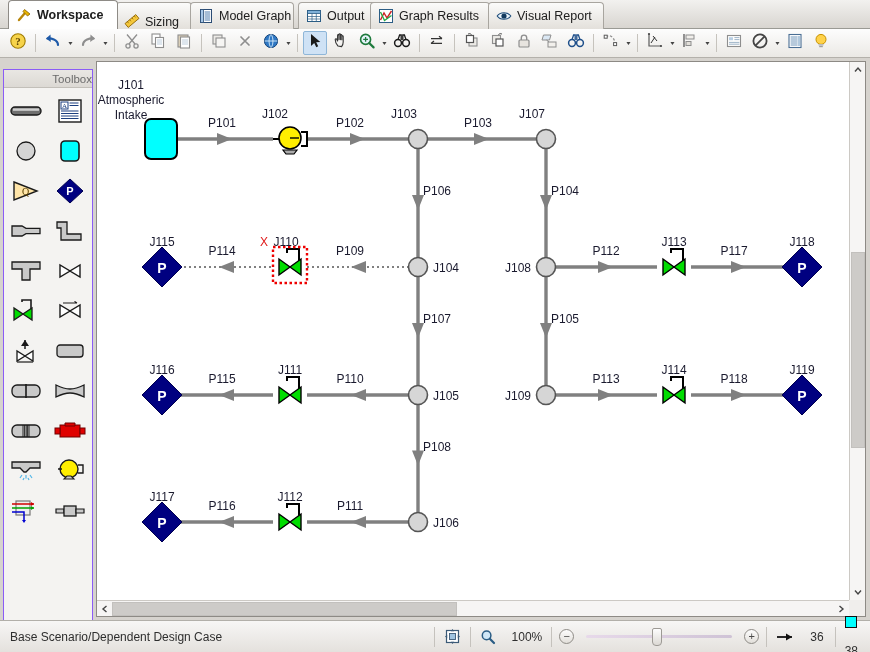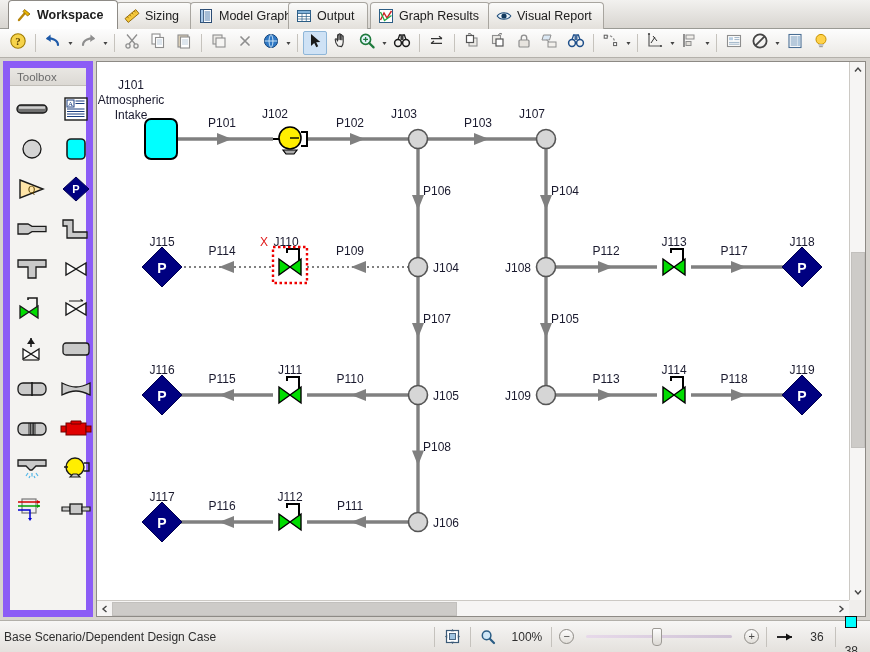--- a/index.html
+++ b/index.html
@@ -63,23 +63,24 @@
   }
   .tcar::after { content: "\25BC"; transform: scaleY(0.75); }
 
   
   #mainarea {
     position: absolute; left: 0; top: 59px; width: 870px; height: 561px;
   }
 
   
   #toolbox {
-    position: absolute; left: 3px; top: 2px; width: 90px; height: 556px;
+    position: absolute; left: 3px; top: 10px; width: 90px; height: 556px;
     background: #f4f3f1;
-    border: 7px solid #8b5cf6;
+    border: 1px solid #8b5cf6;
+    text-align: right;
   }
   #toolbox-header {
     height: 18px; line-height: 18px; padding-left: 7px;
     font-size: 11.5px; color: #6b6b6b;
     background: linear-gradient(#e9e7e3, #dcd9d4);
     border-bottom: 1px solid #c2bfb9;
   }
   #toolbox-grid {
     padding: 6px 0 0 0;
     display: grid; grid-template-columns: 44px 44px;
@@ -116,21 +117,21 @@
   .sb-thumb { position: absolute; background: #cdcbc8; border: 1px solid #c2c0bd; cursor: default; }
 
   
   #statusbar {
     position: absolute; left: 0; bottom: 0; width: 870px; height: 32px;
     background: linear-gradient(#f7f6f5, #e4e1dd);
     border-top: 1px solid #b2afa9;
     display: flex; align-items: center;
     font-size: 12px; color: #2e2e2e;
   }
-  #status-scenario { padding-left: 4px; flex: 1 1 auto; white-space: nowrap; }
+  #status-scenario { padding-left: 10px; flex: 1 1 auto; white-space: nowrap; }
   .st-sep { width: 1px; height: 20px; background: #c5c2bd; margin: 0 7px; }
   .st-cell { display: flex; align-items: center; gap: 16px; padding: 0 2px; cursor: default; }
   #zoom-slider-wrap {
     position: relative; width: 170px; height: 20px; display: flex; align-items: center;
   }
   #zoom-track { position: absolute; left: 12px; right: 12px; height: 3px; background: linear-gradient(90deg,#e7d9ea,#cfc3d6); border-radius: 2px; }
   #zoom-thumb {
     position: absolute; left: 78px; top: 1px; width: 10px; height: 18px;
     background: linear-gradient(#fdfdfd,#dcd9d4); border: 1px solid #9d9a95;
     border-radius: 2px 2px 4px 4px; cursor: default;
@@ -153,38 +154,38 @@
 <div id="app">
 
   <div id="tabbar">
       <div class="tab active" style="left: 8px; width: 110px;">
         <span class="ticon"><svg width="16" height="16" viewBox="0 0 16 16">
             <path d="M3,13 L9,6" stroke="#b8860b" stroke-width="2.4" stroke-linecap="round"></path>
             <path d="M8.5,2.5 L14,7 L11.5,9 L7,4.5 z" fill="#e8b400" stroke="#8a6000" stroke-width="0.8"></path>
           </svg></span>
         <span>Workspace</span>
       </div>
-      <div class="tab" style="left: 116px; width: 76px;">
+      <div class="tab" style="left: 116px; width: 76px; align-items: flex-end;">
         <span class="ticon"><svg width="16" height="16" viewBox="0 0 16 16">
             <g transform="rotate(-40 8 8)">
               <rect x="1" y="5.5" width="14" height="5" fill="#f5c83c" stroke="#8a6000" stroke-width="0.8"></rect>
               <path d="M4,5.5 v2 M7,5.5 v2 M10,5.5 v2 M13,5.5 v2" stroke="#8a6000" stroke-width="0.7"></path>
             </g>
           </svg></span>
         <span>Sizing</span>
       </div>
       <div class="tab" style="left: 190px; width: 104px;">
         <span class="ticon"><svg width="16" height="16" viewBox="0 0 16 16">
             <rect x="2.5" y="1.5" width="11" height="13" fill="#fff" stroke="#2b4c74" stroke-width="1"></rect>
             <rect x="2.5" y="1.5" width="3" height="13" fill="#a8c8e8" stroke="#2b4c74" stroke-width="0.8"></rect>
             <path d="M6.6,4 h5.6 M6.6,6 h5.6 M6.6,8 h5.6 M6.6,10 h5.6 M6.6,12 h5.6" stroke="#3a6ea5" stroke-width="0.9"></path>
           </svg></span>
         <span>Model Graph</span>
       </div>
-      <div class="tab" style="left: 288px; width: 80px;">
+      <div class="tab" style="left: 298px; width: 80px;">
         <span class="ticon"><svg width="16" height="16" viewBox="0 0 16 16">
             <rect x="1.5" y="2.5" width="13" height="11" fill="#fff" stroke="#2b5d85" stroke-width="1"></rect>
             <rect x="1.5" y="2.5" width="13" height="3" fill="#7fb0d8" stroke="#2b5d85" stroke-width="0.8"></rect>
             <path d="M6,5.5 v8 M10.3,5.5 v8 M1.5,8.5 h13 M1.5,11 h13" stroke="#2b5d85" stroke-width="0.7"></path>
           </svg></span>
         <span>Output</span>
       </div>
       <div class="tab" style="left: 370px; width: 120px;">
         <span class="ticon"><svg width="16" height="16" viewBox="0 0 16 16">
             <rect x="1.5" y="1.5" width="13" height="13" fill="#fff" stroke="#2b5d85" stroke-width="1"></rect>

